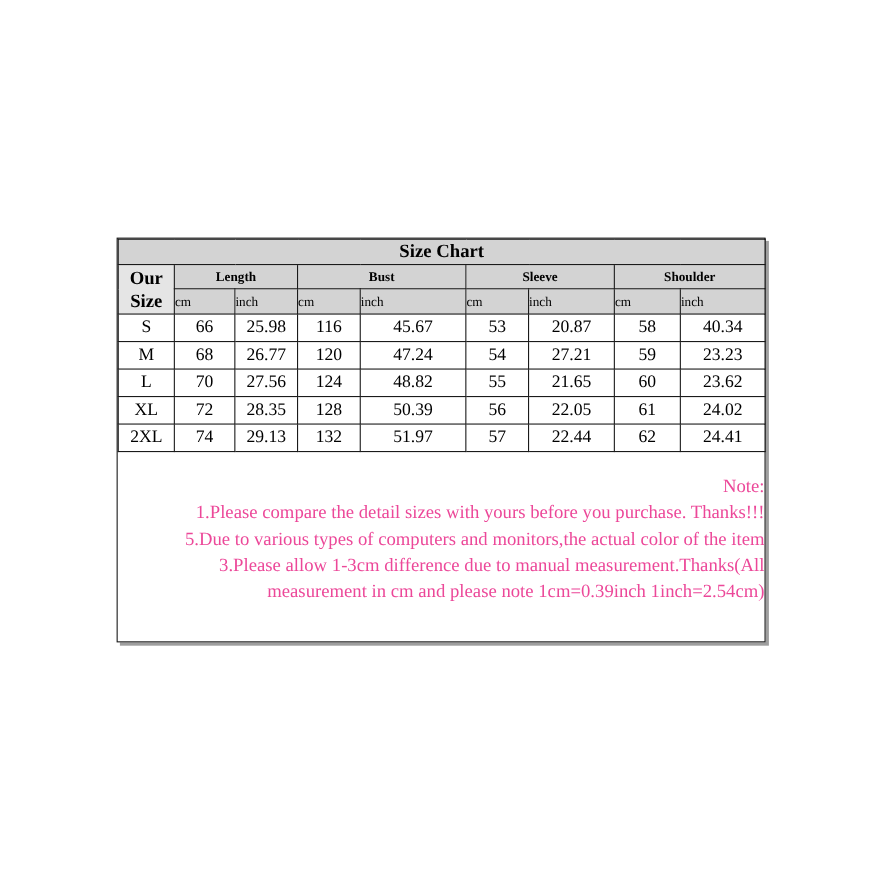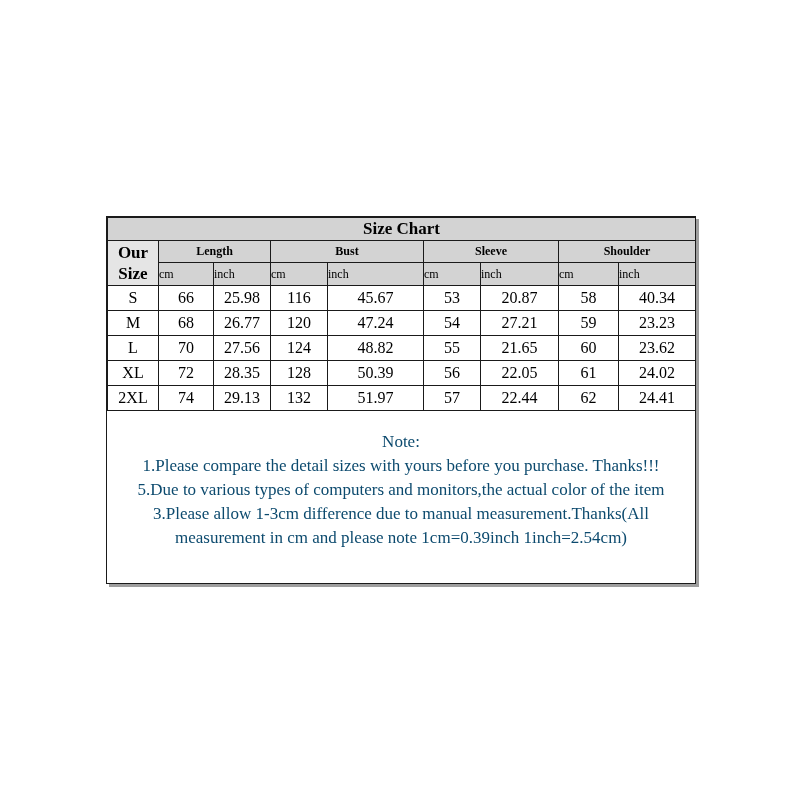--- a/index.html
+++ b/index.html
@@ -77,22 +77,23 @@
     vertical-align: middle;
     font-size: 16px;
   }
   .note-block {
     padding-top: 19px;
     text-align: center;
   }
   .note-line {
     font-size: 17px;
     line-height: 24px;
-    color: #0c4a6e;
+    color: #ec4899;
     white-space: nowrap;
+    text-align: right;
   }
 </style>
 </head>
 <body>
 
 <div class="canvas">
   <div class="chart-box">
 
     <table class="size-table">
       <colgroup>

